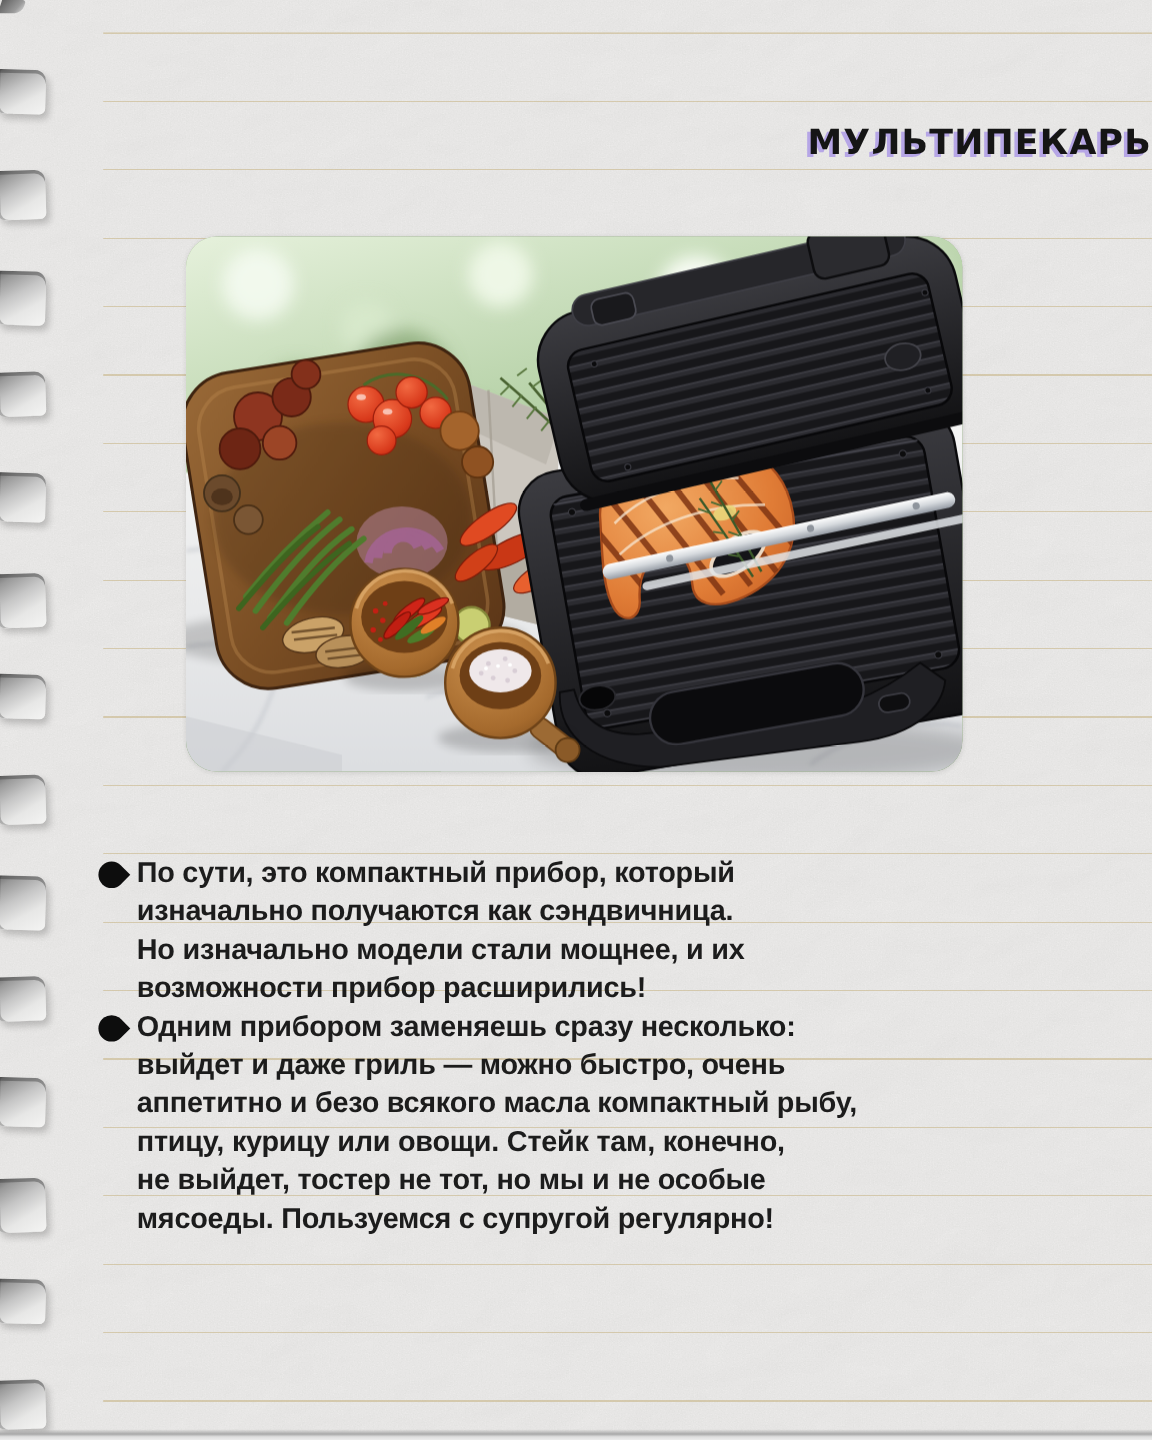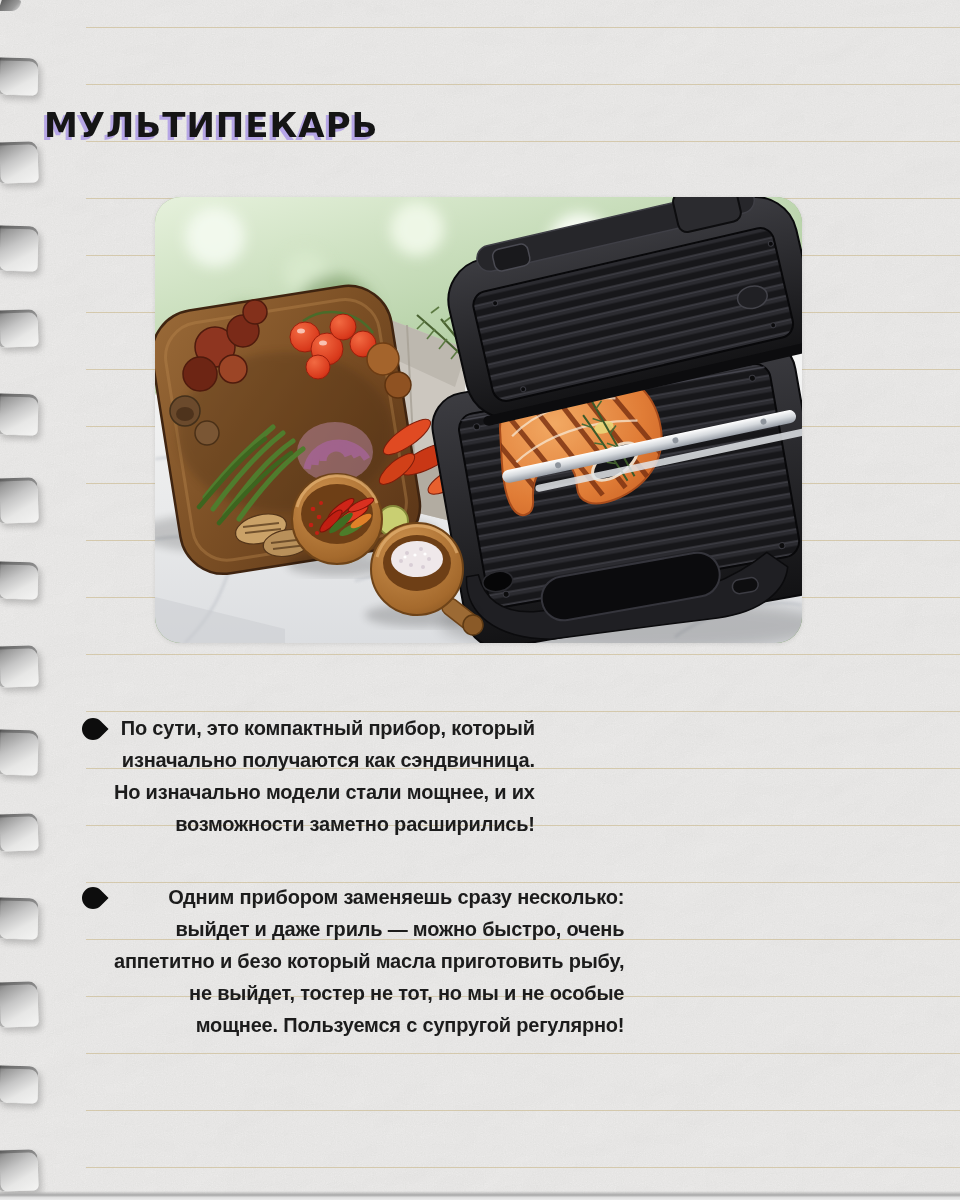--- a/index.html
+++ b/index.html
@@ -26,49 +26,48 @@
                inset 3px 0 0 rgba(55,55,55,.30);
   }
   .corner-mark{
     position:absolute;left:0;top:0;width:20px;height:11px;z-index:3;
     background:linear-gradient(120deg,#5f5f5f,#9a9a9a 70%,#d2d2d2);
     border-radius:0 3px 6px 2px;transform:skewX(-18deg);
   }
   
   .title{
     position:absolute;left:0;right:0;top:82px;z-index:4;
-    text-align:left;
+    text-align:right;
     font-family:"DejaVu Sans", sans-serif;
-    font-weight:bold;font-size:34px;letter-spacing:1px;
+    font-weight:bold;font-size:29px;letter-spacing:1px;
     color:#151515;
     text-shadow:-3px 3px 0 #b6a6e6;
     margin-left:44px;
   }
   
   .photo{
     position:absolute;left:155px;top:197px;width:647px;height:446px;z-index:4;
     border-radius:26px;overflow:hidden;margin:0;
     box-shadow:0 1px 4px rgba(0,0,0,.10);
     background:#9db88d;
   }
   .photo svg{display:block;width:100%;height:100%;}
   
   .bullets{position:absolute;left:82px;top:712px;width:760px;z-index:4;}
   .bullet{display:flex;align-items:flex-start;}
-  .bullet + .bullet{margin-top:41px;}
+  .bullet + .bullet{}
   .marker{
     flex:0 0 auto;width:22px;height:22px;margin:6px 10px 0 0;
     background:#0d0d0d;
     border-radius:50% 0 50% 50%;
     transform:rotate(45deg);
   }
   .lines{
-    font-size:20px;line-height:32px;font-weight:bold;color:#1c1c1c;
+    font-size:24px;line-height:32px;font-weight:bold;color:#1c1c1c;
     letter-spacing:-0.2px;
-    text-align:right;
   }
   
   .page-bottom{
     position:absolute;left:0;right:0;bottom:0;height:9px;z-index:5;
     background:linear-gradient(to bottom,rgba(120,120,120,.0),#a8a8a8 45%,#dedede 70%,#ececec);
   }
 </style>
 </head>
 <body>
 
@@ -445,28 +444,29 @@
   </svg>
 </figure>
 
 <div class="bullets">
   <div class="bullet">
     <span class="marker"></span>
     <div class="lines">
       <div>По сути, это компактный прибор, который</div>
       <div>изначально получаются как сэндвичница.</div>
       <div>Но изначально модели стали мощнее, и их</div>
-      <div>возможности заметно расширились!</div>
+      <div>возможности прибор расширились!</div>
     </div>
   </div>
   <div class="bullet">
     <span class="marker"></span>
     <div class="lines">
       <div>Одним прибором заменяешь сразу несколько:</div>
       <div>выйдет и даже гриль — можно быстро, очень</div>
-      <div>аппетитно и безо который масла приготовить рыбу,</div>
+      <div>аппетитно и безо всякого масла компактный рыбу,</div>
+      <div>птицу, курицу или овощи. Стейк там, конечно,</div>
       <div>не выйдет, тостер не тот, но мы и не особые</div>
-      <div>мощнее. Пользуемся с супругой регулярно!</div>
+      <div>мясоеды. Пользуемся с супругой регулярно!</div>
     </div>
   </div>
 </div>
 
 <div class="page-bottom"></div>
 
 </body></html>

